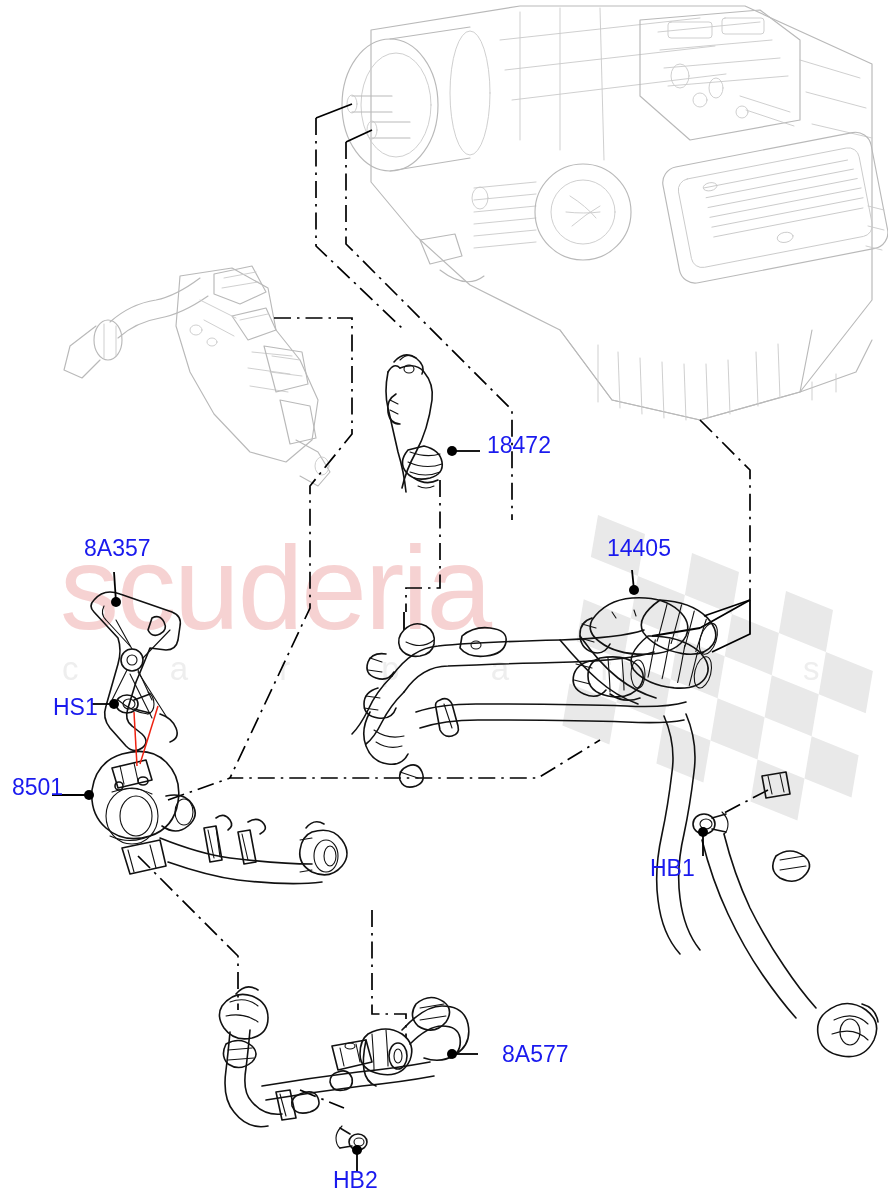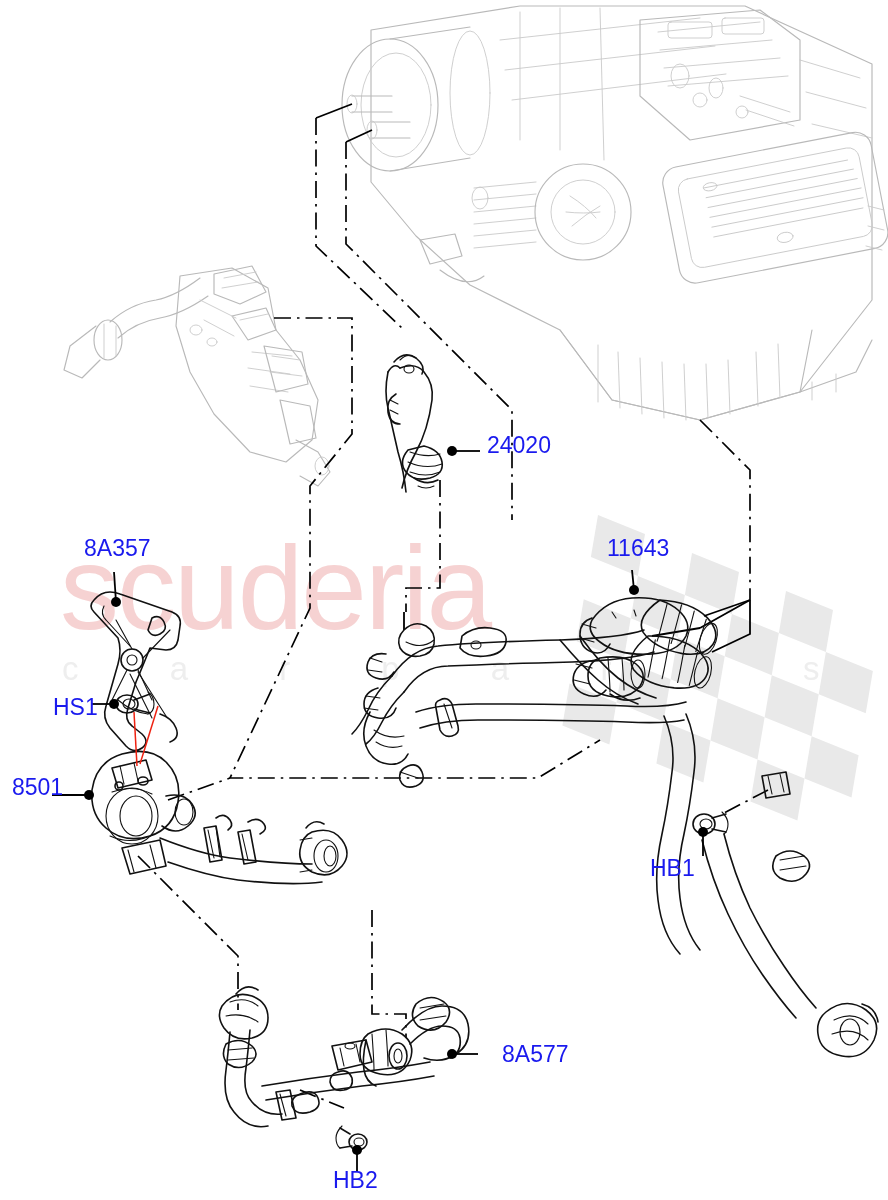--- a/index.html
+++ b/index.html
@@ -402,23 +402,23 @@
 
       <path class="ld" d="M452 1054 L478 1054"></path>
       <circle cx="452" cy="1054" r="5" fill="#000"></circle>
 
       <path class="ld" d="M357 1150 L357 1172"></path>
       <circle cx="357" cy="1150" r="5" fill="#000"></circle>
     </g>
   </svg>
 
   <div class="layer" id="labels">
-    <div class="lbl" style="left:487px;top:445px;transform:translateY(-50%);">24020</div>
+    <div class="lbl" style="left:487px;top:445px;transform:translateY(-50%);">18472</div>
     <div class="lbl" style="left:84px;top:548px;transform:translateY(-50%);">8A357</div>
-    <div class="lbl" style="left:607px;top:548px;transform:translateY(-50%);">11643</div>
+    <div class="lbl" style="left:607px;top:548px;transform:translateY(-50%);">14405</div>
     <div class="lbl" style="left:53px;top:695px;transform:translateY(-50%);margin-top:12px;">HS1</div>
     <div class="lbl" style="left:12px;top:787px;transform:translateY(-50%);">8501</div>
     <div class="lbl" style="left:650px;top:868px;transform:translateY(-50%);">HB1</div>
     <div class="lbl" style="left:502px;top:1054px;transform:translateY(-50%);">8A577</div>
     <div class="lbl" style="left:333px;top:1180px;transform:translateY(-50%);">HB2</div>
   </div>
 
 </div>
 
 </body></html>

